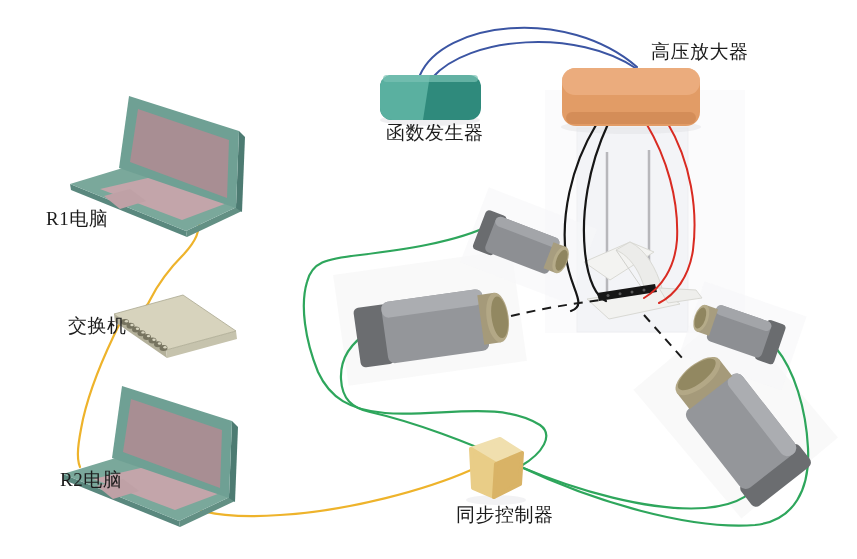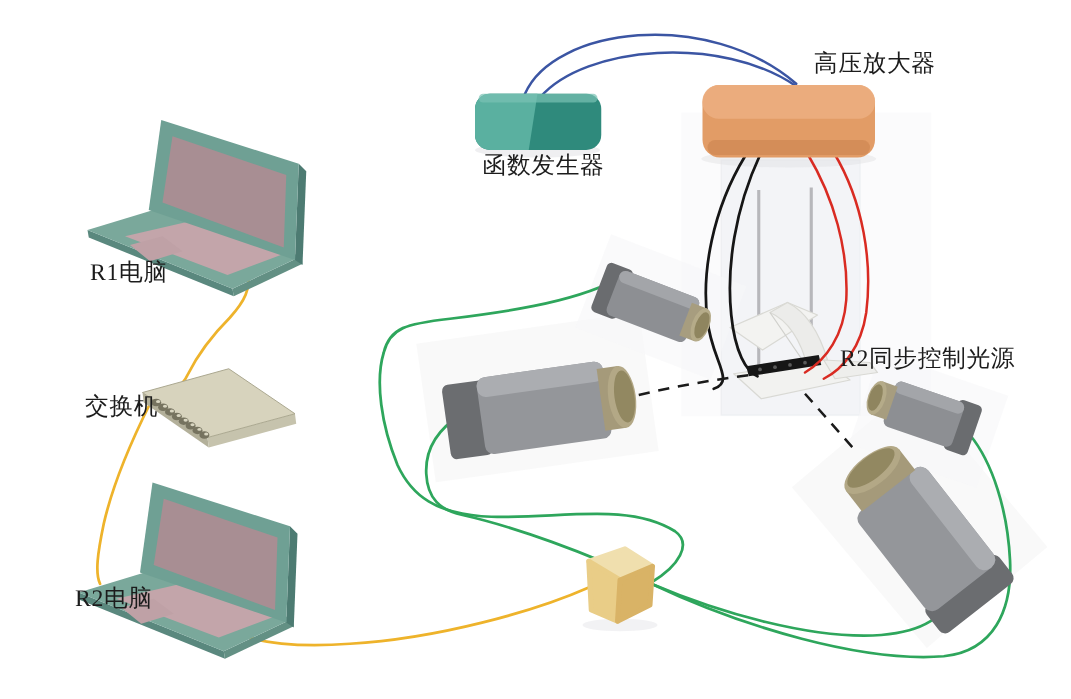--- a/index.html
+++ b/index.html
@@ -177,20 +177,20 @@
   </g>
 
   <g stroke-linejoin="round">
     <polygon points="471,449 500,439 522,453 496,464" fill="#f0dfae" stroke="#f0dfae" stroke-width="4"></polygon>
     <polygon points="471,449 496,464 494,497 473,488" fill="#e9cd87" stroke="#e9cd87" stroke-width="4"></polygon>
     <polygon points="496,464 522,453 520,484 494,497" fill="#d9b366" stroke="#d9b366" stroke-width="4"></polygon>
   </g>
 
 </svg>
 
-  <div class="lbl" style="left:72px;top:208px">R1电脑</div>
+  <div class="lbl" style="left:46px;top:208px">R1电脑</div>
   <div class="lbl" style="left:68px;top:315px">交换机</div>
   <div class="lbl" style="left:60px;top:469px">R2电脑</div>
   <div class="lbl" style="left:651px;top:41px">高压放大器</div>
   <div class="lbl" style="left:386px;top:122px">函数发生器</div>
-  <div class="lbl" style="left:672px;top:277px">R2同步控制光源</div>
+  <div class="lbl" style="left:456px;top:504px">同步控制器</div>
 
 </div>
 
 </body></html>

